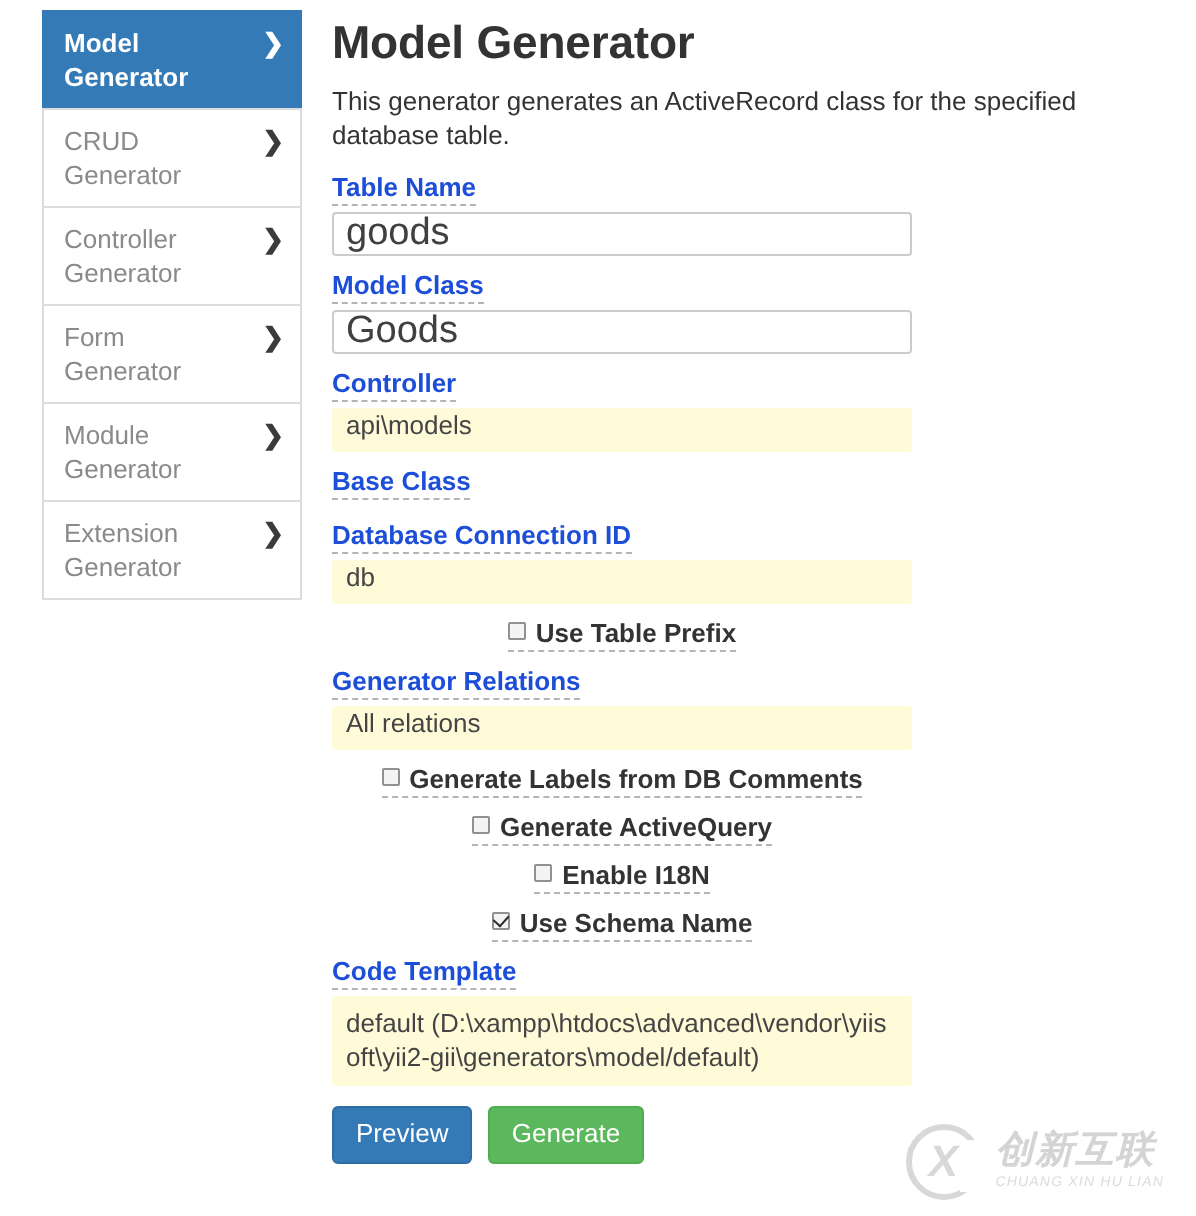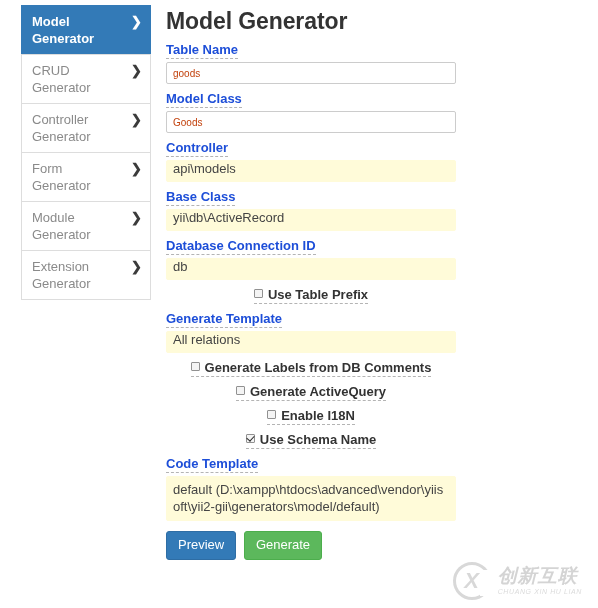--- a/index.html
+++ b/index.html
@@ -104,23 +104,23 @@
     cursor: help;
   }
 
   input.form-control {
     display: block;
     width: 100%;
     box-sizing: border-box;
     height: 22px;
     padding: 2px 6px;
     font-family: "Liberation Sans", sans-serif;
-    font-size: 10px;
+    font-size: 19px;
     line-height: 16px;
-    color: #c2410c;
+    color: #404040;
     background: #ffffff;
     border: 1px solid #cccccc;
     border-radius: 2px;
     outline: none;
   }
   input.autofill,
   div.autofill {
     background: #fffbd9;
     border: 1px solid #fffbd9;
     color: #444444;
@@ -284,52 +284,52 @@
     <div class="nav-item">
       <span class="nav-label">Extension Generator</span>
       <span class="chev">❯</span>
     </div>
 
   </div>
 
   <div class="content">
 
     <h1 class="page-title">Model Generator</h1>
+    <p class="lead">This generator generates an ActiveRecord class for the specified database table.</p>
 
     <div class="form-group">
       <label class="ctrl-label">Table Name</label>
       <input class="form-control" type="text" value="goods" style="">
     </div>
 
     <div class="form-group">
       <label class="ctrl-label">Model Class</label>
       <input class="form-control" type="text" value="Goods" style="">
     </div>
 
     <div class="form-group">
       <label class="ctrl-label">Controller</label>
       <div class="autofill">api\models</div>
     </div>
 
     <div class="form-group">
       <label class="ctrl-label">Base Class</label>
-      <div class="autofill">yii\db\ActiveRecord</div>
     </div>
 
     <div class="form-group">
       <label class="ctrl-label">Database Connection ID</label>
       <div class="autofill">db</div>
     </div>
 
     <div class="checkbox-row">
       <span class="cb-label"><span class="cb-box"></span><span>Use Table Prefix</span></span>
     </div>
 
     <div class="form-group">
-      <label class="ctrl-label">Generate Template</label>
+      <label class="ctrl-label">Generator Relations</label>
       <div class="autofill">All relations</div>
     </div>
 
     <div class="checkbox-row">
       <span class="cb-label"><span class="cb-box"></span><span>Generate Labels from DB Comments</span></span>
     </div>
 
     <div class="checkbox-row">
       <span class="cb-label"><span class="cb-box"></span><span>Generate ActiveQuery</span></span>
     </div>

